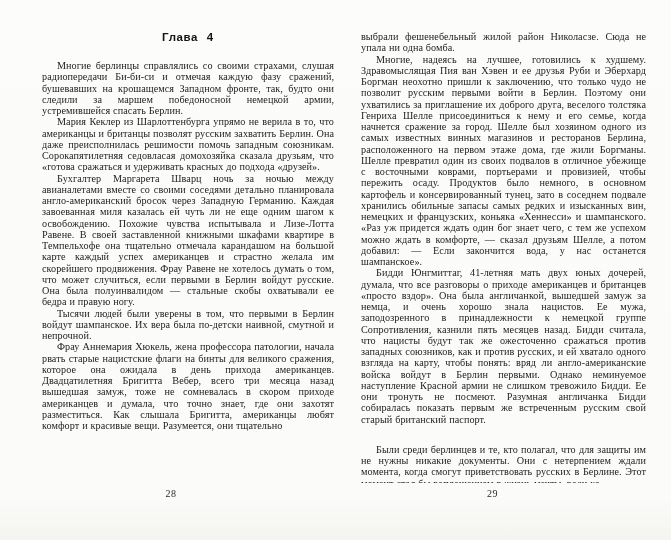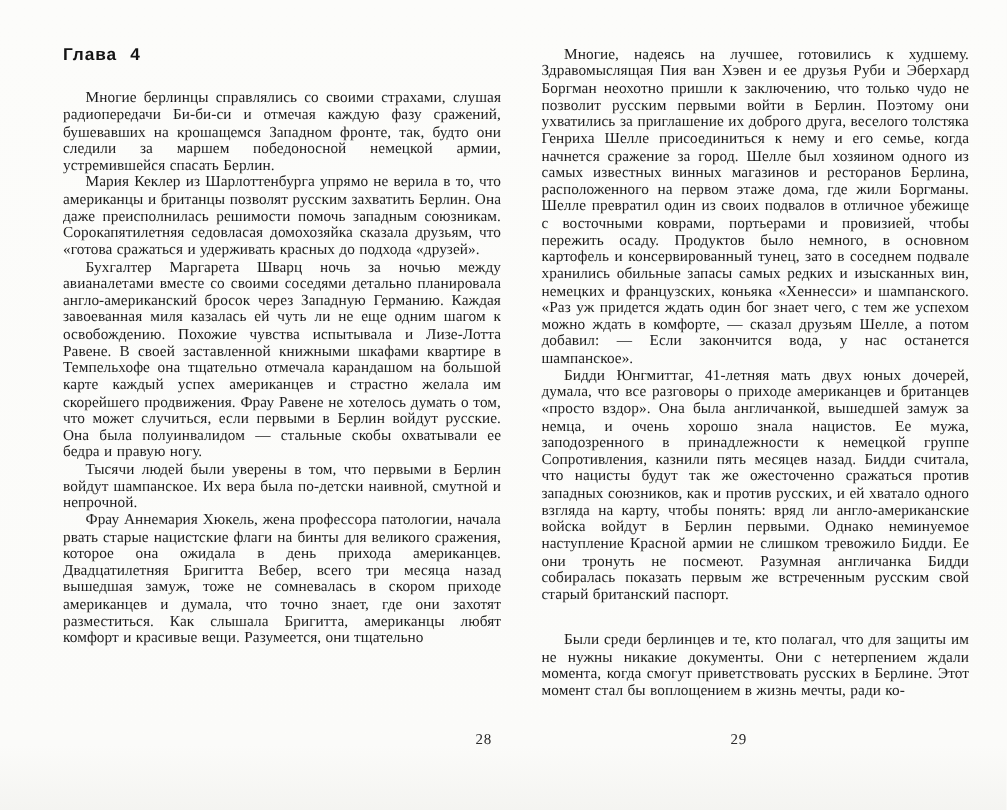--- a/index.html
+++ b/index.html
@@ -27,20 +27,21 @@
     width: 292px;
   }
   .page-right-col {
     left: 361px;
     width: 285px;
   }
   .chapter-heading {
     font-family: "Liberation Sans", sans-serif;
     font-weight: bold;
     font-size: 11.5px;
+    text-align: center;
     letter-spacing: 0.6px;
     word-spacing: 5px;
     margin: 0 0 17px 0;
     color: #141414;
   }
   .body-text p {
     margin: 0;
     font-size: 10.2px;
     line-height: 11.25px;
     text-align: justify;
@@ -56,41 +57,42 @@
   }
   .page-number {
     position: absolute;
     top: 488px;
     width: 292px;
     text-align: center;
     font-size: 10px;
     color: #2a2a2a;
     letter-spacing: 0.5px;
   }
-  .page-number-left { left: 36px; text-align: right; }
+  .page-number-left { left: 25px; }
   .page-number-right { left: 361px; width: 263px; }
 </style>
 </head>
 <body>
 
 <div class="spread">
 
   <div class="page-column page-left-col">
     <h1 class="chapter-heading">Глава 4</h1>
     <div class="body-text">
       <p>Многие берлинцы справлялись со своими страхами, слушая радиопередачи Би-би-си и отмечая каждую фазу сражений, бушевавших на крошащемся Западном фронте, так, будто они следили за маршем победоносной немецкой армии, устремившейся спасать Берлин.</p>
       <p>Мария Кеклер из Шарлоттенбурга упрямо не верила в то, что американцы и британцы позволят русским захватить Берлин. Она даже преисполнилась решимости помочь западным союзникам. Сорокапятилетняя седовласая домохозяйка сказала друзьям, что «готова сражаться и удерживать красных до подхода «друзей».</p>
       <p>Бухгалтер Маргарета Шварц ночь за ночью между авианалетами вместе со своими соседями детально планировала англо-американский бросок через Западную Германию. Каждая завоеванная миля казалась ей чуть ли не еще одним шагом к освобождению. Похожие чувства испытывала и Лизе-Лотта Равене. В своей заставленной книжными шкафами квартире в Темпельхофе она тщательно отмечала карандашом на большой карте каждый успех американцев и страстно желала им скорейшего продвижения. Фрау Равене не хотелось думать о том, что может случиться, если первыми в Берлин войдут русские. Она была полуинвалидом — стальные скобы охватывали ее бедра и правую ногу.</p>
       <p>Тысячи людей были уверены в том, что первыми в Берлин войдут шампанское. Их вера была по-детски наивной, смутной и непрочной.</p>
       <p>Фрау Аннемария Хюкель, жена профессора патологии, начала рвать старые нацистские флаги на бинты для великого сражения, которое она ожидала в день прихода американцев. Двадцатилетняя Бригитта Вебер, всего три месяца назад вышедшая замуж, тоже не сомневалась в скором приходе американцев и думала, что точно знает, где они захотят разместиться. Как слышала Бригитта, американцы любят комфорт и красивые вещи. Разумеется, они тщательно</p>
     </div>
   </div>
 
   <div class="page-column page-right-col">
     <div class="body-text">
+      <p class="no-indent">выбрали фешенебельный жилой район Николасзе. Сюда не упала ни одна бомба.</p>
       <p>Многие, надеясь на лучшее, готовились к худшему. Здравомыслящая Пия ван Хэвен и ее друзья Руби и Эберхард Боргман неохотно пришли к заключению, что только чудо не позволит русским первыми войти в Берлин. Поэтому они ухватились за приглашение их доброго друга, веселого толстяка Генриха Шелле присоединиться к нему и его семье, когда начнется сражение за город. Шелле был хозяином одного из самых известных винных магазинов и ресторанов Берлина, расположенного на первом этаже дома, где жили Боргманы. Шелле превратил один из своих подвалов в отличное убежище с восточными коврами, портьерами и провизией, чтобы пережить осаду. Продуктов было немного, в основном картофель и консервированный тунец, зато в соседнем подвале хранились обильные запасы самых редких и изысканных вин, немецких и французских, коньяка «Хеннесси» и шампанского. «Раз уж придется ждать один бог знает чего, с тем же успехом можно ждать в комфорте, — сказал друзьям Шелле, а потом добавил: — Если закончится вода, у нас останется шампанское».</p>
       <p>Бидди Юнгмиттаг, 41-летняя мать двух юных дочерей, думала, что все разговоры о приходе американцев и британцев «просто вздор». Она была англичанкой, вышедшей замуж за немца, и очень хорошо знала нацистов. Ее мужа, заподозренного в принадлежности к немецкой группе Сопротивления, казнили пять месяцев назад. Бидди считала, что нацисты будут так же ожесточенно сражаться против западных союзников, как и против русских, и ей хватало одного взгляда на карту, чтобы понять: вряд ли англо-американские войска войдут в Берлин первыми. Однако неминуемое наступление Красной армии не слишком тревожило Бидди. Ее они тронуть не посмеют. Разумная англичанка Бидди собиралась показать первым же встреченным русским свой старый британский паспорт.</p>
       <p class="section-break">Были среди берлинцев и те, кто полагал, что для защиты им не нужны никакие документы. Они с нетерпением ждали момента, когда смогут приветствовать русских в Берлине. Этот момент стал бы воплощением в жизнь мечты, ради ко-</p>
     </div>
   </div>
 
   <div class="page-number page-number-left">28</div>
 
   <div class="page-number page-number-right">29</div>
 

